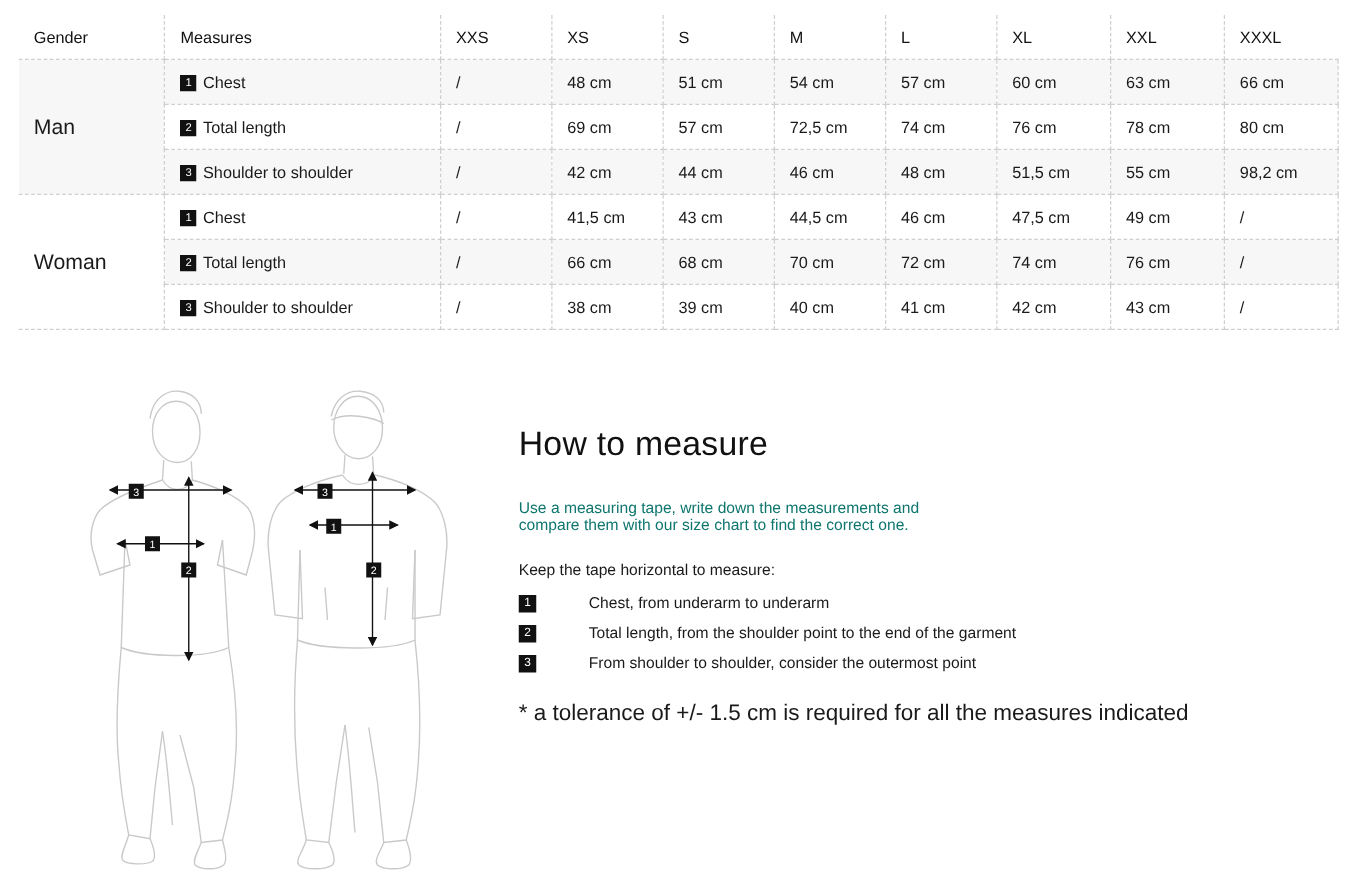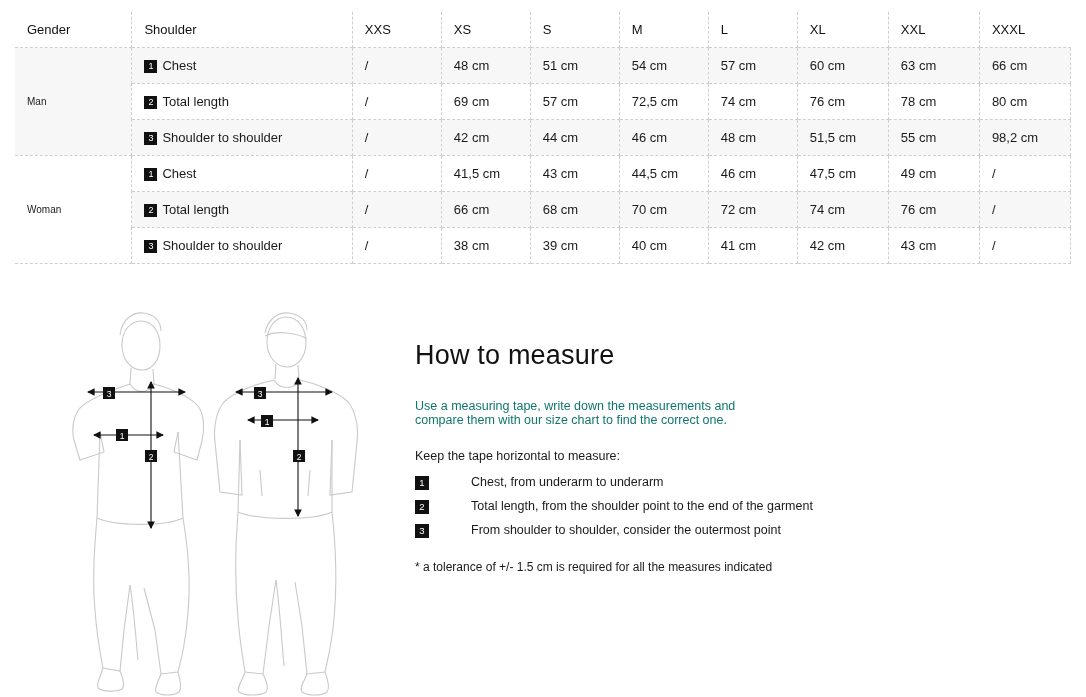--- a/index.html
+++ b/index.html
@@ -56,21 +56,21 @@
   }
   table.size-chart thead th:first-child { border-left: none; }
   table.size-chart thead th:last-child { border-right: none; }
 
   col.c-gender   { width: 113px; }
   col.c-measure  { width: 213px; }
   col.c-size     { width: 86px; }
   col.c-size-w   { width: 88px; }
 
   .gender-cell {
-    font-size: 10px;
+    font-size: 17px;
     color: #1a1a1a;
     border-left: none !important;
     vertical-align: middle;
   }
   .row-shaded td { background: #f7f7f7; }
   .row-plain td { background: #ffffff; }
 
   .measure-cell {
     white-space: nowrap;
   }
@@ -144,21 +144,21 @@
     flex: 0 0 auto;
     width: 14px;
     height: 14px;
     line-height: 14px;
     font-size: 9.5px;
     margin-right: 18px;
     margin-top: 1px;
   }
   .measure-list b { font-weight: normal; margin-left: 24px; }
   .note {
-    font-size: 12px;
+    font-size: 18px;
     color: #1a1a1a;
     margin: 0;
   }
 </style>
 </head>
 <body>
 
 <div class="page">
 
   <div class="table-wrap">
@@ -171,21 +171,21 @@
         <col class="c-size">
         <col class="c-size">
         <col class="c-size">
         <col class="c-size-w">
         <col class="c-size-w">
         <col class="c-size-w">
       </colgroup>
       <thead>
         <tr>
           <th>Gender</th>
-          <th>Shoulder</th>
+          <th>Measures</th>
           <th>XXS</th>
           <th>XS</th>
           <th>S</th>
           <th>M</th>
           <th>L</th>
           <th>XL</th>
           <th>XXL</th>
           <th class="last">XXXL</th>
         </tr>
       </thead>

